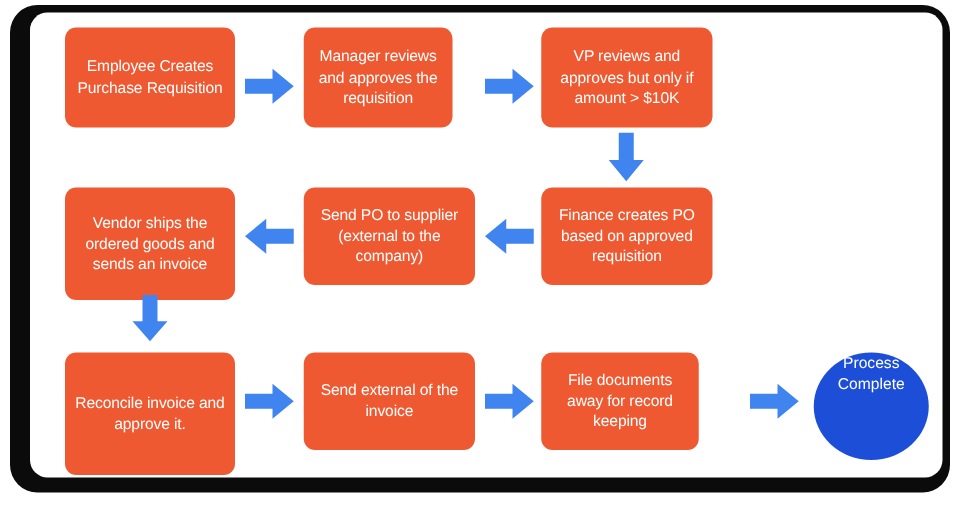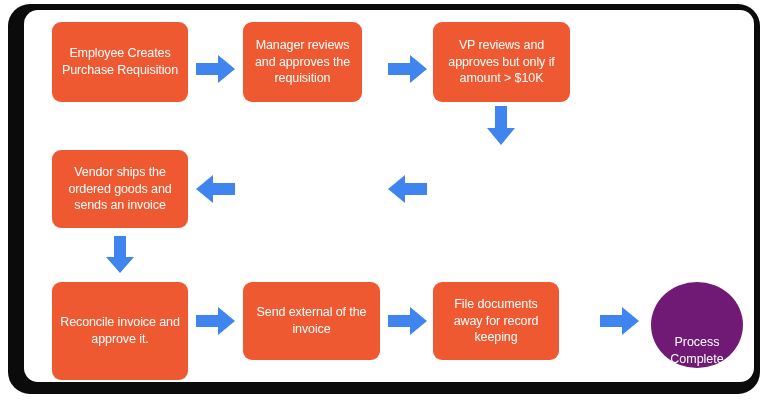--- a/index.html
+++ b/index.html
@@ -57,25 +57,25 @@
     line-height: 1.33;
     padding: 4px 8px;
     letter-spacing: -0.1px;
   }
   .node-text { display: block; }
 
   .terminator {
     position: absolute;
     box-sizing: border-box;
     display: flex;
-    align-items: flex-end;
+    align-items: flex-start;
     justify-content: center;
     text-align: center;
     color: #ffffff;
-    background: #701a75;
+    background: #1d4ed8;
     border-radius: 50%;
     font-size: 12.5px;
     line-height: 1.35;
   }
 
   
   .arrow {
     position: absolute;
     display: block;
   }
@@ -113,35 +113,41 @@
     <div class="node" style="left:409px; top:12px; width:137px; height:80px;justify-content:flex-end;">
       <span class="node-text">VP reviews and approves but only if amount &gt; $10K</span>
     </div>
 
     <span class="arrow" style="left:461px; top:96px;">
       <svg width="32" height="40" viewBox="0 0 32 40" aria-hidden="true">
         <polygon points="10,0 22,0 22,22 30,22 16,39 2,22 10,22" fill="#3F84EF"></polygon>
       </svg>
     </span>
 
+    <div class="node" style="left:409px; top:140px; width:137px; height:78px;">
+      <span class="node-text">Finance creates PO based on approved requisition</span>
+    </div>
 
     <span class="arrow" style="left:364px; top:163px;">
       <svg width="40" height="32" viewBox="0 0 40 32" aria-hidden="true">
         <polygon points="39,10 17,10 17,2 0,16 17,30 17,22 39,22" fill="#3F84EF"></polygon>
       </svg>
     </span>
 
+    <div class="node" style="left:219px; top:140px; width:137px; height:78px;">
+      <span class="node-text">Send PO to supplier (external to the company)</span>
+    </div>
 
     <span class="arrow" style="left:172px; top:163px;">
       <svg width="40" height="32" viewBox="0 0 40 32" aria-hidden="true">
         <polygon points="39,10 17,10 17,2 0,16 17,30 17,22 39,22" fill="#3F84EF"></polygon>
       </svg>
     </span>
 
-    <div class="node" style="left:28px; top:140px; width:136px; height:78px;">
+    <div class="node" style="left:28px; top:140px; width:136px; height:90px;">
       <span class="node-text">Vendor ships the ordered goods and sends an invoice</span>
     </div>
 
     <span class="arrow" style="left:80px; top:226px;">
       <svg width="32" height="38" viewBox="0 0 32 38" aria-hidden="true">
         <polygon points="10,0 22,0 22,21 30,21 16,37 2,21 10,21" fill="#3F84EF"></polygon>
       </svg>
     </span>
 
     <div class="node" style="left:28px; top:272px; width:136px; height:98px;">

